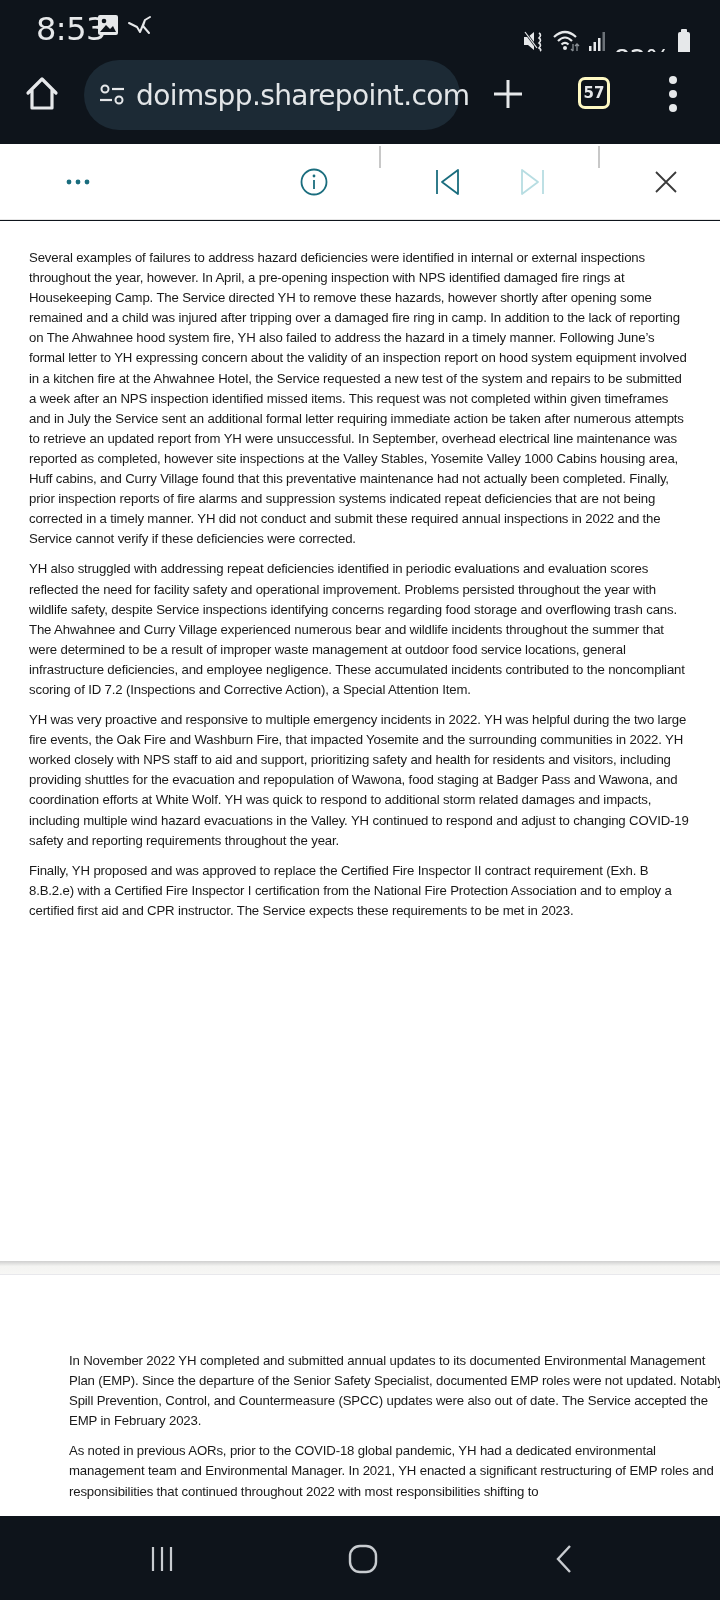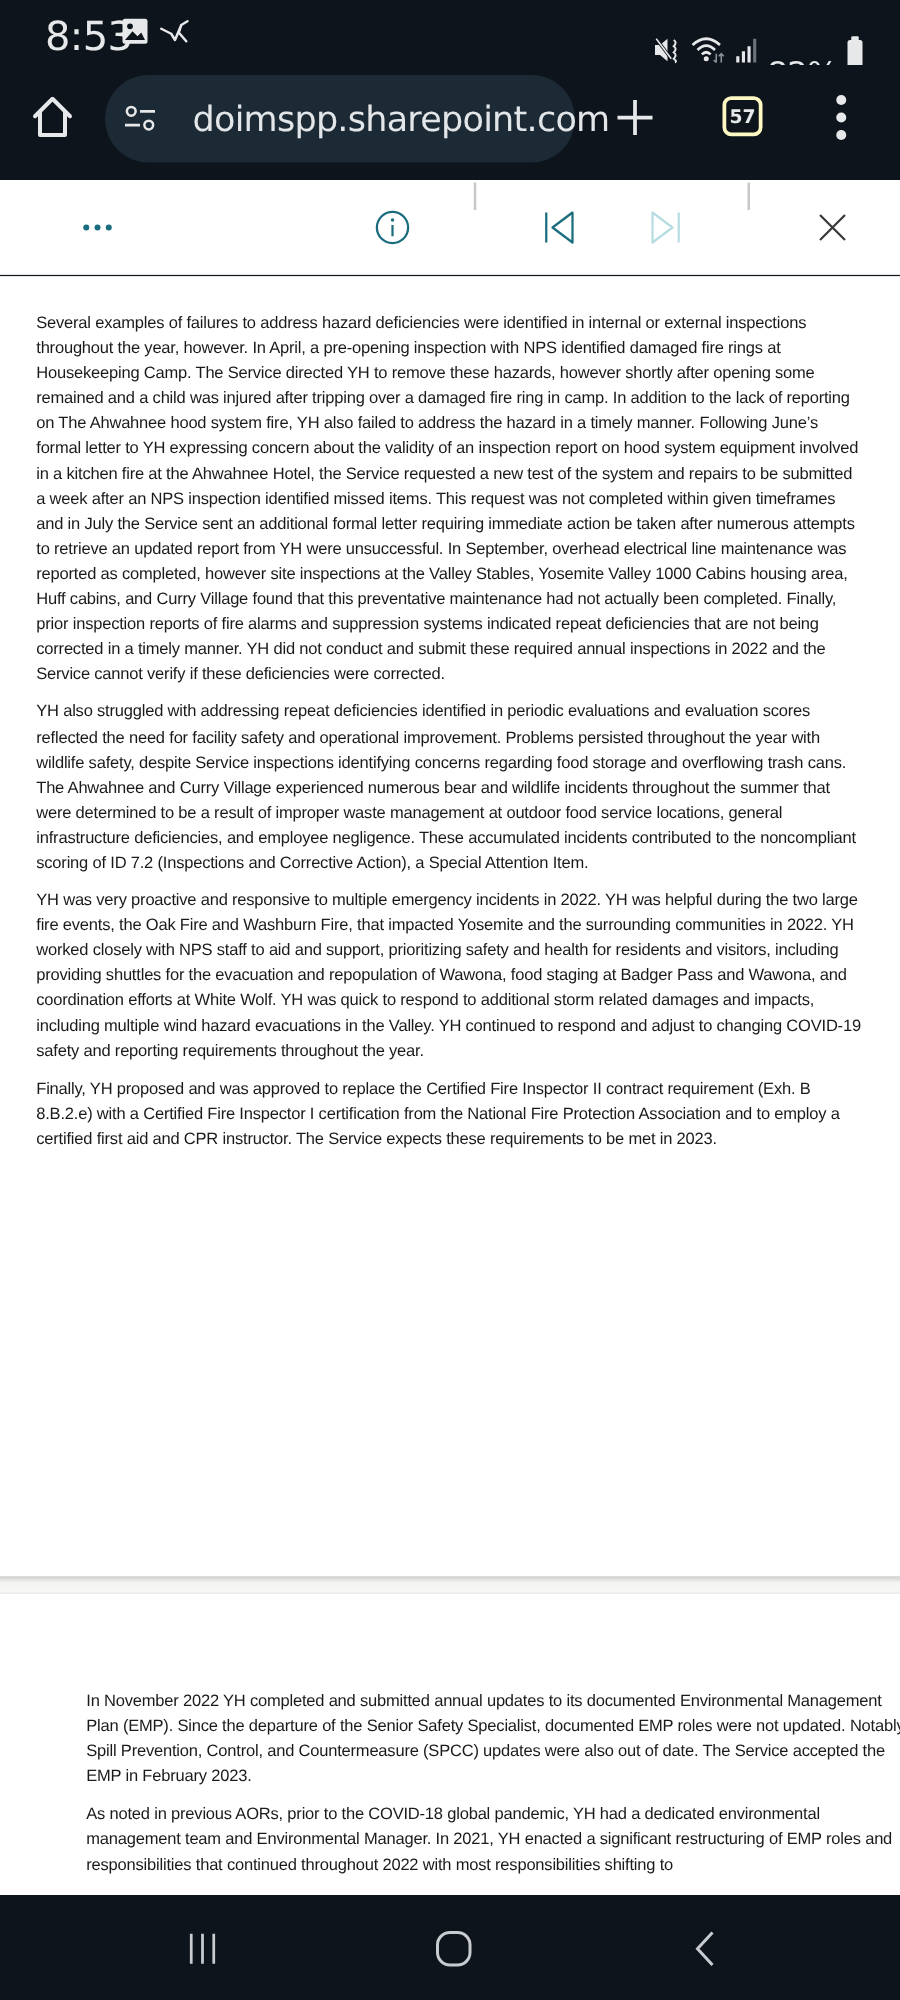--- a/index.html
+++ b/index.html
@@ -11,21 +11,21 @@
   .sb-time { position: absolute; left: 36px; top: 10px; font-size: 32px; font-family: "DejaVu Sans", sans-serif; letter-spacing: -0.5px; }
   .sb-left-icons { position: absolute; left: 97px; top: 14px; display: flex; gap: 8px; align-items: center; }
   .sb-right { position: absolute; right: 30px; top: 10px; display: flex; align-items: center; gap: 6px; }
   .sb-pct { font-size: 26px; font-family: "DejaVu Sans", sans-serif; letter-spacing: -0.5px; margin-top: 35px; }
   .battery { width: 12px; height: 22px; border-radius: 2px; background: #e6e8ea; position: relative; margin-left: 2px; }
   .battery::before { content: ""; position: absolute; left: 3px; top: -3px; width: 6px; height: 3px; background: #e6e8ea; border-radius: 1px 1px 0 0; }
 
   
   .browserbar { position: absolute; left: 0; top: 52px; width: 720px; height: 92px; background: #0e141b; }
   .home-btn { position: absolute; left: 22px; top: 22px; width: 40px; height: 40px; }
-  .urlbox { position: absolute; left: 84px; top: 8px; width: 376px; height: 70px; background: #1c2a35; border-radius: 35px; display: flex; align-items: center; padding-left: 14px; gap: 18px; }
+  .urlbox { position: absolute; left: 84px; top: 8px; width: 376px; height: 70px; background: #1c2a35; border-radius: 35px; display: flex; align-items: center; padding-left: 14px; }
   .url-tune { width: 28px; height: 28px; margin-right: 10px; }
   .url-text { color: #e3e6e8; font-size: 28px; font-family: "DejaVu Sans", sans-serif; letter-spacing: -0.6px; white-space: nowrap; }
   .plus-btn { position: absolute; left: 488px; top: 22px; width: 40px; height: 40px; }
   .tabs-btn { position: absolute; left: 578px; top: 25px; width: 32px; height: 32px; border: 3px solid #fef9c3; border-radius: 7px; color: #e6e8ea; font-size: 15px; font-weight: bold; display: flex; align-items: center; justify-content: center; font-family: "DejaVu Sans", sans-serif; }
   .menu-btn { position: absolute; left: 666px; top: 24px; width: 14px; height: 36px; display: flex; flex-direction: column; justify-content: space-between; align-items: center; }
   .menu-btn span { width: 8px; height: 8px; border-radius: 50%; background: #e6e8ea; }
 
   
   .viewer-toolbar { position: absolute; left: 0; top: 144px; width: 720px; height: 76px; background: #fff; border-bottom: 1px solid #e6e6e6; }
   .vt-divider { position: absolute; top: 2px; width: 2px; height: 22px; background: #c8c8c8; }

